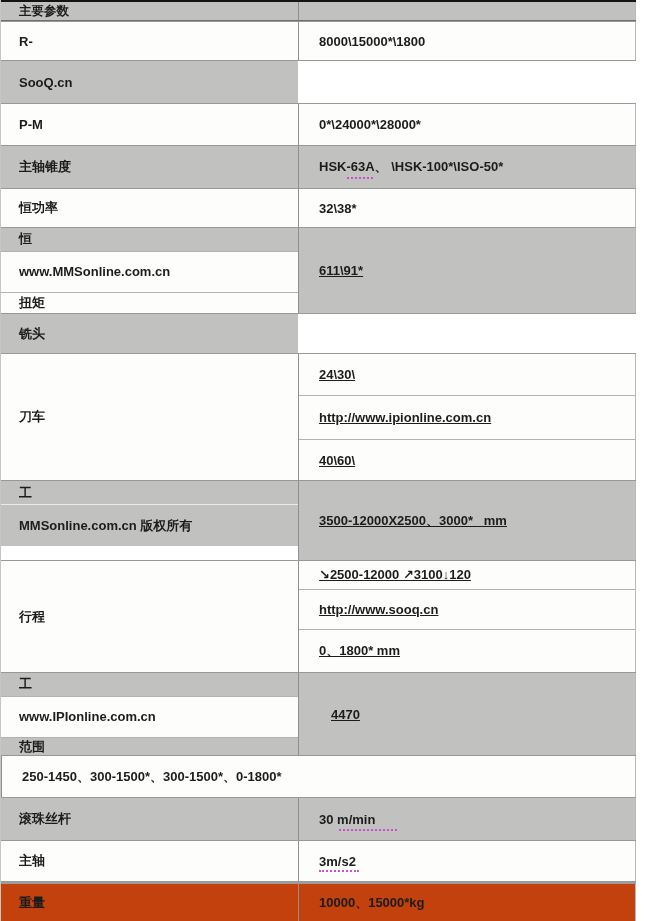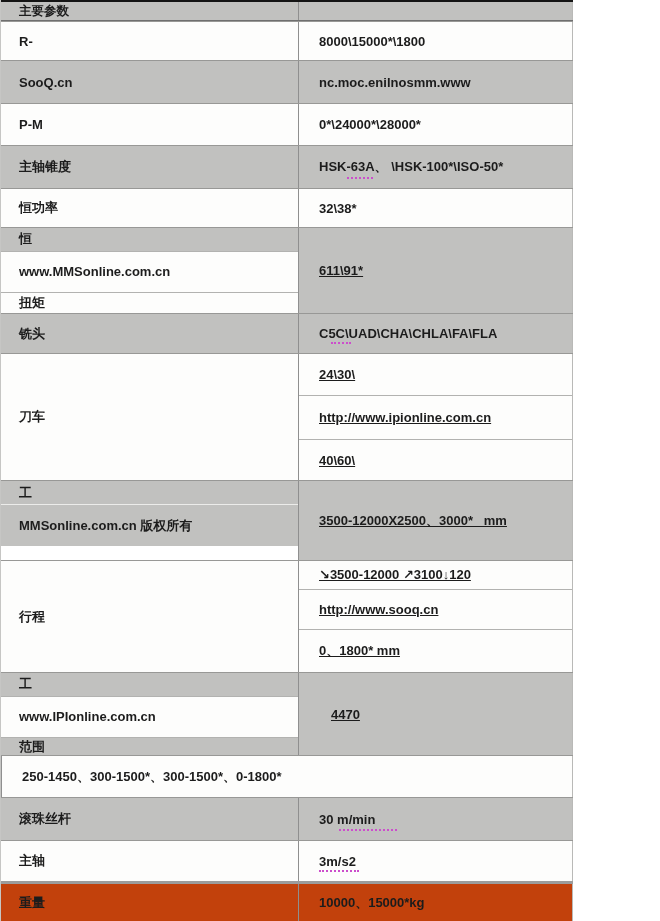--- a/index.html
+++ b/index.html
@@ -1,17 +1,17 @@
 <!DOCTYPE html>
 <html><head>
 <meta charset="utf-8">
 <style>
   html,body{margin:0;padding:0;background:#fff;}
   #page{
-    width:573px;height:921px;overflow:hidden;position:relative;
+    width:636px;height:921px;overflow:hidden;position:relative;
     font-family:"Liberation Sans","DejaVu Sans",sans-serif;
     font-weight:bold;color:#1c1c1c;font-size:13px;
     border-left:1px solid #c6c6c4;box-sizing:border-box;
   }
   .row{display:flex;box-sizing:border-box;border-top:1px solid #989896;}
   .row.hdr{border-top:2px solid #141414;border-bottom:1px solid #6f6f6f;}
   .row.weight{border-top:3px solid #9c9c9c;}
   .gray{background:#c1c1bf;}
   .white{background:#fdfdfc;}
   .lgray{background:#c2410c;}
@@ -39,21 +39,20 @@
     <div class="cell rc gray"></div>
   </div>
 
   <div class="row" style="height:39px">
     <div class="cell lc white">R-</div>
     <div class="cell rc white val">8000\15000*\1800</div>
   </div>
 
   <div class="row" style="height:43px">
     <div class="cell lc gray">SooQ.cn</div>
-    <div class="cell rc gray val">nc.moc.enilnosmm.www</div>
   </div>
 
   <div class="row" style="height:42px">
     <div class="cell lc white">P-M</div>
     <div class="cell rc white val">0*\24000*\28000*</div>
   </div>
 
   <div class="row" style="height:43px">
     <div class="cell lc gray">主轴锥度</div>
     <div class="cell rc gray">
@@ -71,24 +70,20 @@
     <div class="col leftcol">
       <div class="band gray" style="height:23px">恒</div>
       <div class="band white bt-mid" style="height:42px">www.MMSonline.com.cn</div>
       <div class="band white bt-mid" style="height:21px">扭矩</div>
     </div>
     <div class="cell rightcol gray" style="padding-left:20px">611\91*</div>
   </div>
 
   <div class="row" style="height:40px">
     <div class="cell lc gray">铣头</div>
-    <div class="cell rc gray">
-      <span class="val">C5C\UAD\CHA\CHLA\FA\FLA</span>
-      <i class="squig" style="left:32px;width:20px"></i>
-    </div>
   </div>
 
   <div class="row" style="height:127px">
     <div class="cell lc white">刀车</div>
     <div class="col rightcol white">
       <div class="band rpad val" style="height:41px">24\30\</div>
       <div class="band rpad bt-mid val" style="height:45px">http://www.ipionline.com.cn</div>
       <div class="band rpad bt-mid val" style="height:41px">40\60\</div>
     </div>
   </div>
@@ -97,21 +92,21 @@
     <div class="col leftcol">
       <div class="band gray" style="height:23px">工</div>
       <div class="band gray bt-lite" style="height:42px">MMSonline.com.cn 版权所有</div>
     </div>
     <div class="cell rightcol gray val" style="padding-left:20px">3500-12000X2500、3000*   mm</div>
   </div>
 
   <div class="row" style="height:112px">
     <div class="cell lc white">行程</div>
     <div class="col rightcol white">
-      <div class="band rpad val" style="height:28px">↘3500-12000 ↗3100↓120</div>
+      <div class="band rpad val" style="height:28px">↘2500-12000 ↗3100↓120</div>
       <div class="band rpad bt-mid val" style="height:41px">http://www.sooq.cn</div>
       <div class="band rpad bt-mid val" style="height:43px">0、1800* mm</div>
     </div>
   </div>
 
   <div class="row" style="height:83px">
     <div class="col leftcol">
       <div class="band gray" style="height:23px">工</div>
       <div class="band white bt-mid" style="height:42px">www.IPIonline.com.cn</div>
       <div class="band gray bt-mid" style="height:18px">范围</div>

